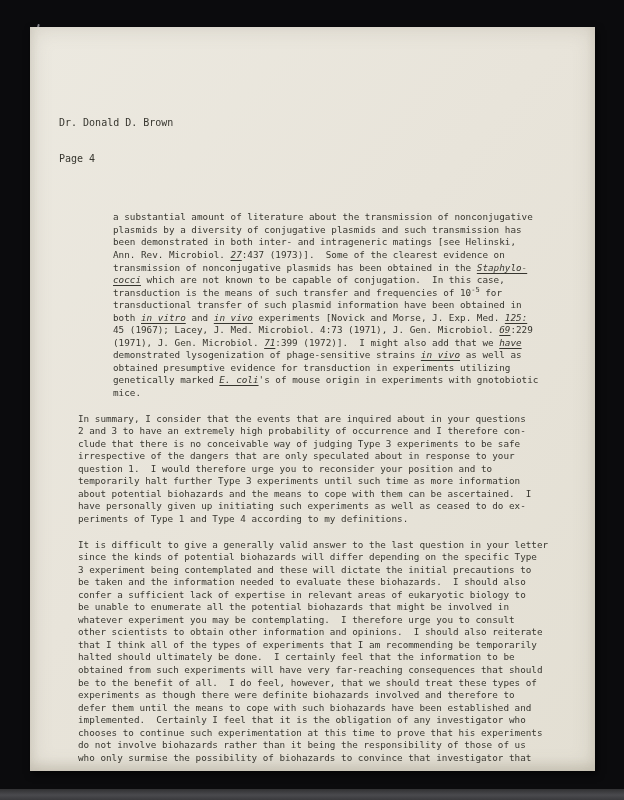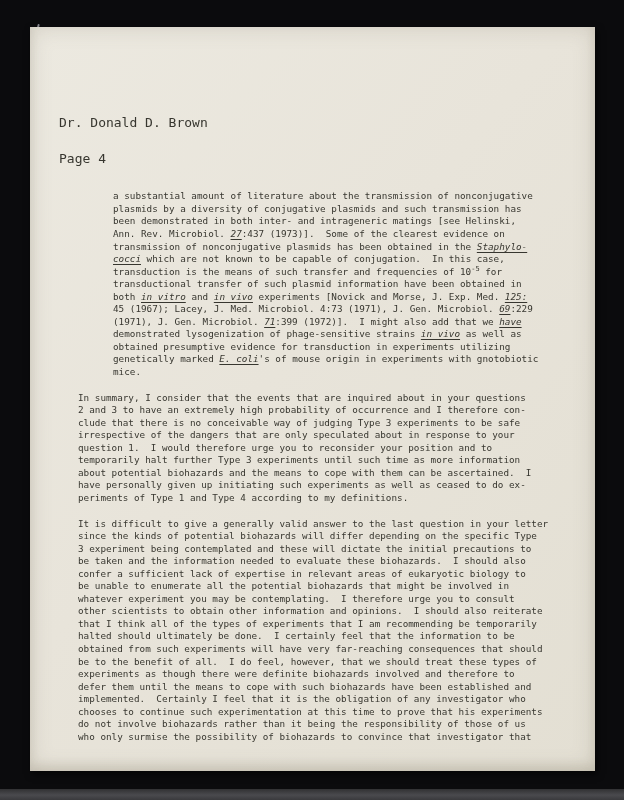--- a/index.html
+++ b/index.html
@@ -15,25 +15,25 @@
     left:30px; top:27px;
     width:565px; height:744px;
     background:linear-gradient(130deg,#ece9e0 0%,#e8e4da 45%,#e3dfd3 100%);
     box-shadow: inset 0 0 22px rgba(110,100,80,0.20),
                 inset 0 -6px 10px rgba(90,80,60,0.12),
                 2px 3px 7px rgba(0,0,0,0.65);
     color:#37362f;
   }
   .header {
     margin:65px 0 0 29px;
-    font-size:13px;
+    font-size:10px;
     line-height:12.3px;
     white-space:pre;
   }
-  .letter-body { }
+  .letter-body { margin-top:21px; }
   .block {
     font-size:9.3px;
     line-height:12.55px;
     white-space:pre;
   }
   .block.indent { margin-left:83px; margin-right:14px; }
   .block.flush  { margin-left:48px; margin-right:14px; }
   .block + .block { margin-top:13px; }
   .line { white-space:pre; }
   .u { text-decoration:underline; text-underline-offset:1.5px; text-decoration-thickness:1px;font-style:italic; }

